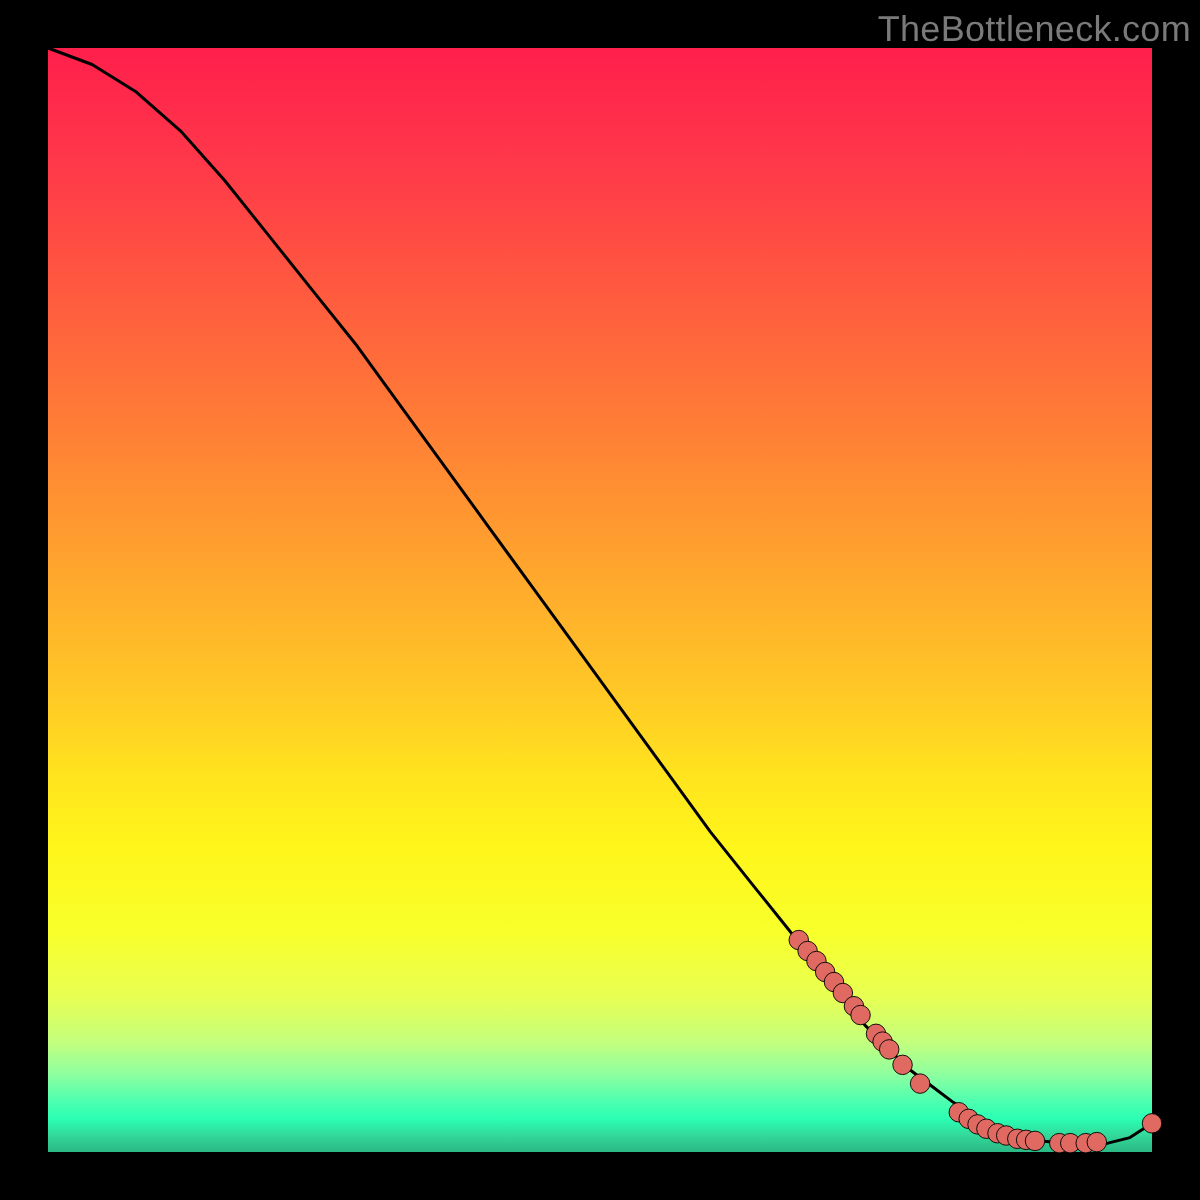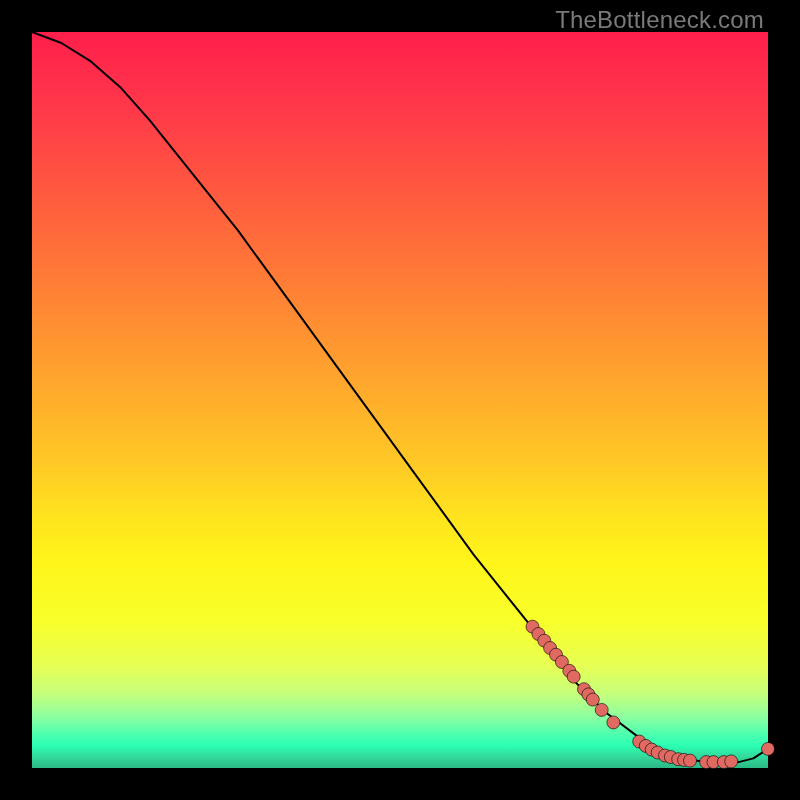--- a/index.html
+++ b/index.html
@@ -40,21 +40,21 @@
       #8dffa0 93%,
       #4bffb0 95.5%,
       #2bffb3 97%,
       #33d89a 98.5%,
       #2bb885 100%
     );
   }
   .watermark {
     position: absolute;
     top: 6px;
-    right: 36px;
+    right: 6px;
     color: #7a7a7a;
     font-size: 24px;
     letter-spacing: 0.2px;
   }
   svg.curve {
     position: absolute;
     left: 0;
     top: 0;
     width: 736px;
     height: 736px;

